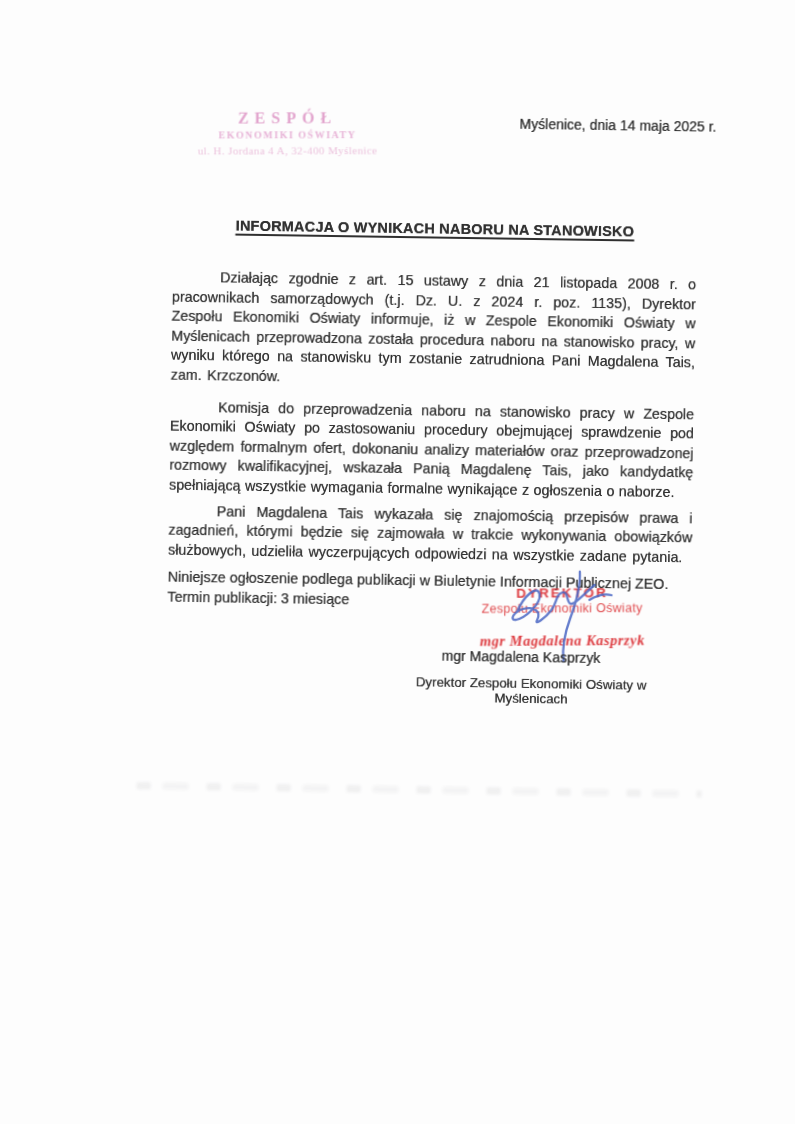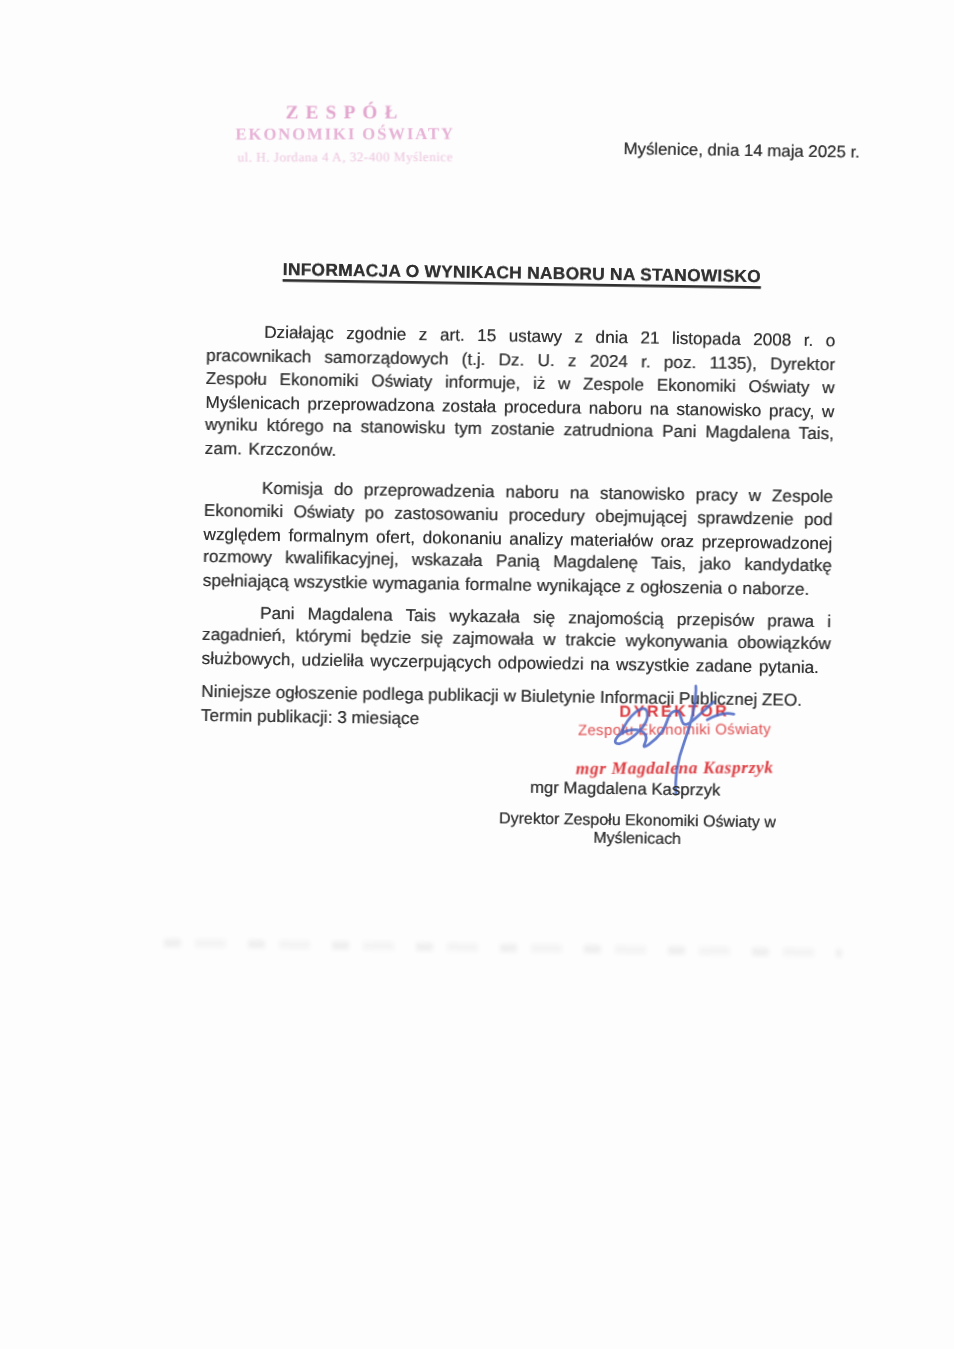--- a/index.html
+++ b/index.html
@@ -20,22 +20,22 @@
   
   .stamp-pink{
     position:absolute;left:176px;top:87px;width:210px;
     text-align:center;
     transform:rotate(-1deg);
     color:#e2a4cd;
     font-family:"Liberation Serif",serif;
     filter:blur(0.5px);
     user-select:none;
   }
-  .stamp-pink .l1{font-size:16px;font-weight:bold;letter-spacing:6px;}
-  .stamp-pink .l2{font-size:14px;font-weight:bold;letter-spacing:1.5px;margin-top:2px;color:#e7b2d6;}
+  .stamp-pink .l1{font-size:16px;font-weight:bold;letter-spacing:6px;margin-top:24px;}
+  .stamp-pink .l2{font-size:10px;font-weight:bold;letter-spacing:1.5px;margin-top:2px;color:#e7b2d6;}
   .stamp-pink .l3{font-size:11px;letter-spacing:.4px;margin-top:4px;color:#ecc3dd;}
   
   .date-line{
     position:absolute;left:495px;top:114px;width:215px;
     text-align:right;font-size:14px;
     text-shadow:0 0 .4px rgba(45,45,45,.8);
   }
   
   .doc-title{
     position:absolute;left:168px;top:220px;width:524px;

